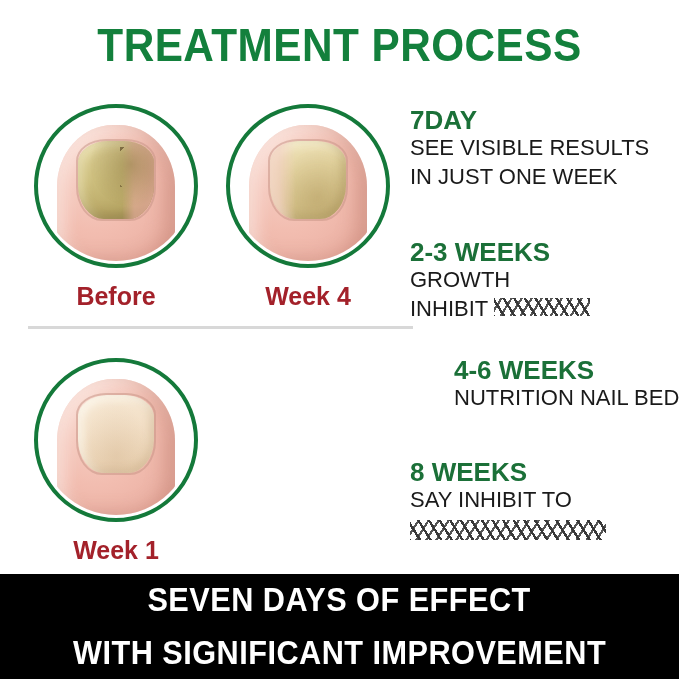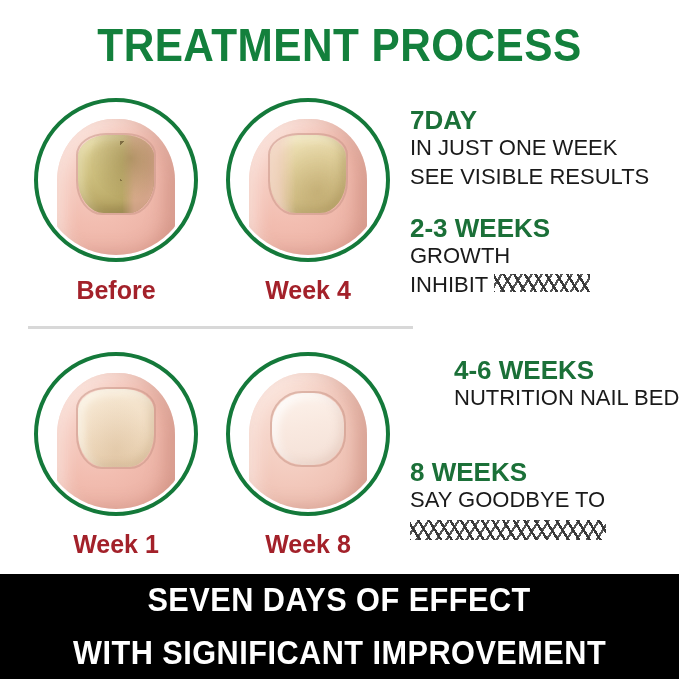--- a/index.html
+++ b/index.html
@@ -27,21 +27,21 @@
     font-weight:bold;
     font-size:46px;
     letter-spacing:0.5px;
     color:#13803c;
     transform:scaleX(0.92);
     transform-origin:center top;
     white-space:nowrap;
   }
 
   
-  .gallery { position:absolute; top:90px; left:0; width:412px; height:478px;padding-left:28px; }
+  .gallery { position:absolute; top:96px; left:0; width:412px; height:478px;padding-left:28px; }
 
   .cell { position:absolute; width:196px; }
   .cell-r0 { top:0; }
   .cell-r1 { top:254px; }
   .cell-c0 { left:18px; }
   .cell-c1 { left:210px; }
 
   .photo-wrap {
     position:relative;
     width:196px; height:180px;
@@ -170,21 +170,21 @@
     position:absolute;
     left:28px; top:326px;
     width:385px; height:3px;
     background:#d8d8d8;
   }
 
   
   .steps { position:absolute; left:410px; top:88px; width:269px; }
   .step { margin-bottom:0; }
   .step-1 { position:absolute; top:5px;   left:0;margin-top:13px; }
-  .step-2 { position:absolute; top:126px; left:0; }
+  .step-2 { position:absolute; top:150px; left:0; }
   .step-3 { position:absolute; top:268px; left:0;margin-left:44px; }
   .step-4 { position:absolute; top:370px; left:0; }
 
   .step-head {
     font-family:"Liberation Sans", sans-serif;
     font-weight:bold;
     font-size:26px;
     color:#1b7038;
     line-height:1.08;
     white-space:nowrap;
@@ -293,45 +293,32 @@
           <div class="nail">
             <div class="nail-shade"></div>
             <div class="nail-edge"></div>
           </div>
         </div>
         <div class="ring"></div>
       </div>
       <div class="caption">Week 1</div>
     </div>
 
-    <div class="cell cell-r1 cell-c1">
-      <div class="photo-wrap state-week8">
-        <div class="toe">
-          <div class="toe-body"></div>
-          <div class="nail">
-            <div class="nail-shade"></div>
-            <div class="nail-edge"></div>
-          </div>
-        </div>
-        <div class="ring"></div>
-      </div>
-      <div class="caption">Week 8</div>
-    </div>
 
   </div>
 
   <div class="divider"></div>
 
   <div class="steps">
 
     <div class="step step-1">
       <div class="step-head">7DAY</div>
       <div class="step-body">
+        <span class="step-line">SEE VISIBLE RESULTS</span>
         <span class="step-line">IN JUST ONE WEEK</span>
-        <span class="step-line">SEE VISIBLE RESULTS</span>
       </div>
     </div>
 
     <div class="step step-2">
       <div class="step-head">2-3 WEEKS</div>
       <div class="step-body">
         <span class="step-line">GROWTH</span>
         <span class="step-line"><span>INHIBIT</span> <span class="redacted redacted-inline">&nbsp;</span></span>
       </div>
     </div>
@@ -339,21 +326,21 @@
     <div class="step step-3">
       <div class="step-head">4-6 WEEKS</div>
       <div class="step-body">
         <span class="step-line">NUTRITION NAIL BED</span>
       </div>
     </div>
 
     <div class="step step-4">
       <div class="step-head">8 WEEKS</div>
       <div class="step-body">
-        <span class="step-line">SAY GOODBYE TO</span>
+        <span class="step-line">SAY INHIBIT TO</span>
         <span class="redacted redacted-block">&nbsp;</span>
       </div>
     </div>
 
   </div>
 
   <div class="banner">
     <div class="banner-line">SEVEN DAYS OF EFFECT</div>
     <div class="banner-line">WITH SIGNIFICANT IMPROVEMENT</div>
   </div>

